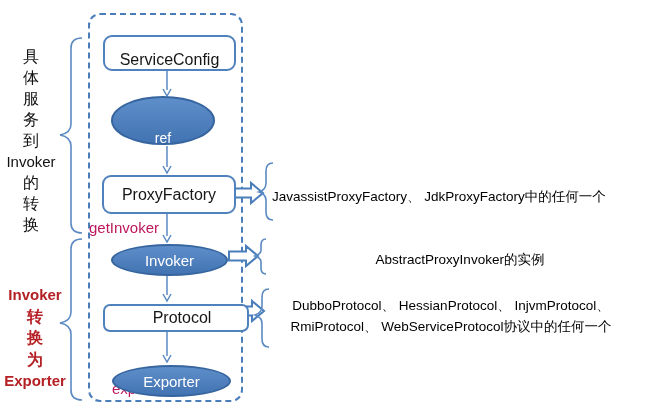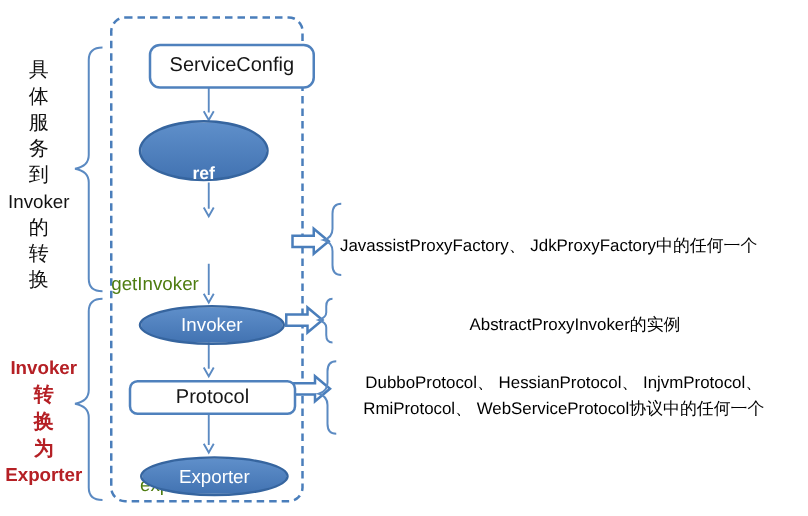--- a/index.html
+++ b/index.html
@@ -18,22 +18,22 @@
     font-size:16px;color:#161616;z-index:2;
   }
   .ellipse{
     position:absolute;background:linear-gradient(180deg,#5f8fca,#4273b2);
     border:2px solid #36659f;border-radius:50%;
     display:flex;align-items:center;justify-content:center;
     color:#fff;font-size:15px;z-index:2;
   }
   #ellipse-ref{flex-direction:row;flex-wrap:wrap;text-align:center;
     font-size:11px;line-height:13px;padding:2px 8px;box-sizing:border-box;}
-  #ellipse-ref .ref-big{font-size:14px;font-weight:bold;line-height:13px;margin-top:32px;}
-  .flow-label{position:absolute;font-size:15px;color:#4d7c0f;z-index:2;}
+  #ellipse-ref .ref-big{font-size:14px;font-weight:normal;line-height:13px;margin-top:32px;}
+  .flow-label{position:absolute;font-size:15px;color:#be185d;z-index:2;}
   .note{position:absolute;font-size:13.5px;color:#000000;z-index:2;white-space:nowrap;}
   .note-center{text-align:center;white-space:normal;}
   .note3 div{line-height:21px;white-space:nowrap;}
   .vcol{position:absolute;display:flex;flex-direction:column;align-items:center;z-index:2;}
   .vcol span{display:block;line-height:21px;font-size:16px;text-align:center;}
   #left-top-label span.latin{font-size:15px;}
   #left-bottom-label span{line-height:21.5px;font-weight:bold;color:#b52025;}
   #left-bottom-label span.latin{font-size:15px;}
 </style>
 </head>
@@ -66,36 +66,39 @@
 
     <g stroke="#5b8ac2" stroke-width="1.6" fill="none">
       <path d="M82,38 Q71,38 71,48 L71,124 Q71,133 60,135 Q71,137 71,146 L71,223 Q71,233 82,233"></path>
       <path d="M82,239 Q71,239 71,249 L71,312 Q71,321 60,323 Q71,325 71,334 L71,390 Q71,400 82,400"></path>
       <path d="M273,163 Q266,163 266,171 L266,183 Q266,190 259,192 Q266,194 266,201 L266,212 Q266,220 273,220"></path>
       <path d="M266,239 Q261,239 261,245 L261,250 Q261,254 255,256 Q261,258 261,262 L261,268 Q261,274 266,274"></path>
       <path d="M269,289 Q262,289 262,297 L262,306 Q262,313 255,315 Q262,317 262,324 L262,339 Q262,347 269,347"></path>
     </g>
   </svg>
 
-  <div class="box" style="left:119px;top:35px;width:129px;height:32px;">
+  <div class="box" style="left:103px;top:35px;width:129px;height:32px;align-items:flex-end;">
     <span>ServiceConfig</span>
   </div>
 
   <div class="ellipse" id="ellipse-ref" style="left:111px;top:96px;width:104px;height:49px;">
     <span class="ref-big">ref</span>
   </div>
 
+  <div class="box" style="left:102px;top:175px;width:130px;height:35px;">
+    <span>ProxyFactory</span>
+  </div>
 
   <div class="flow-label" style="left:89px;top:219px;">getInvoker</div>
 
   <div class="ellipse" style="left:111px;top:244px;width:113px;height:28px;">
     <span>Invoker</span>
   </div>
 
-  <div class="box" style="left:103px;top:304px;width:130px;height:24px;border-radius:7px;">
+  <div class="box" style="left:103px;top:304px;width:130px;height:24px;border-radius:7px;padding-left:12px;">
     <span>Protocol</span>
   </div>
 
   <div class="flow-label" style="left:112px;top:338px;margin-top:42px;">export</div>
 
   <div class="ellipse" style="left:112px;top:365px;width:115px;height:28px;">
     <span>Exporter</span>
   </div>
 
   <div class="note" style="left:272px;top:188px;">JavassistProxyFactory、 JdkProxyFactory中的任何一个</div>

